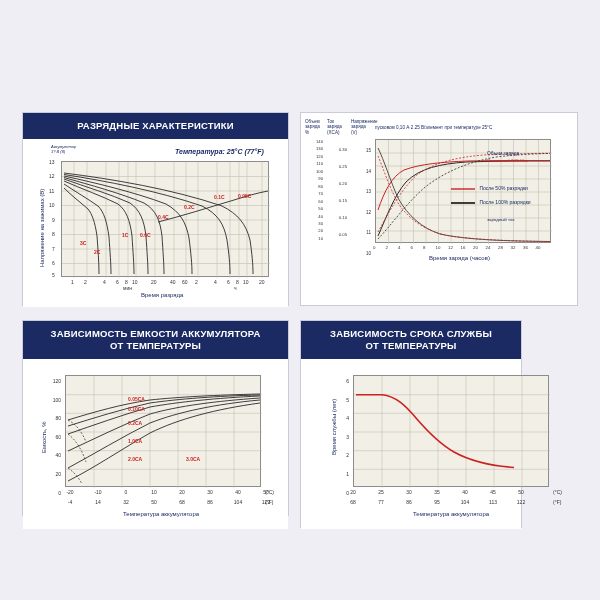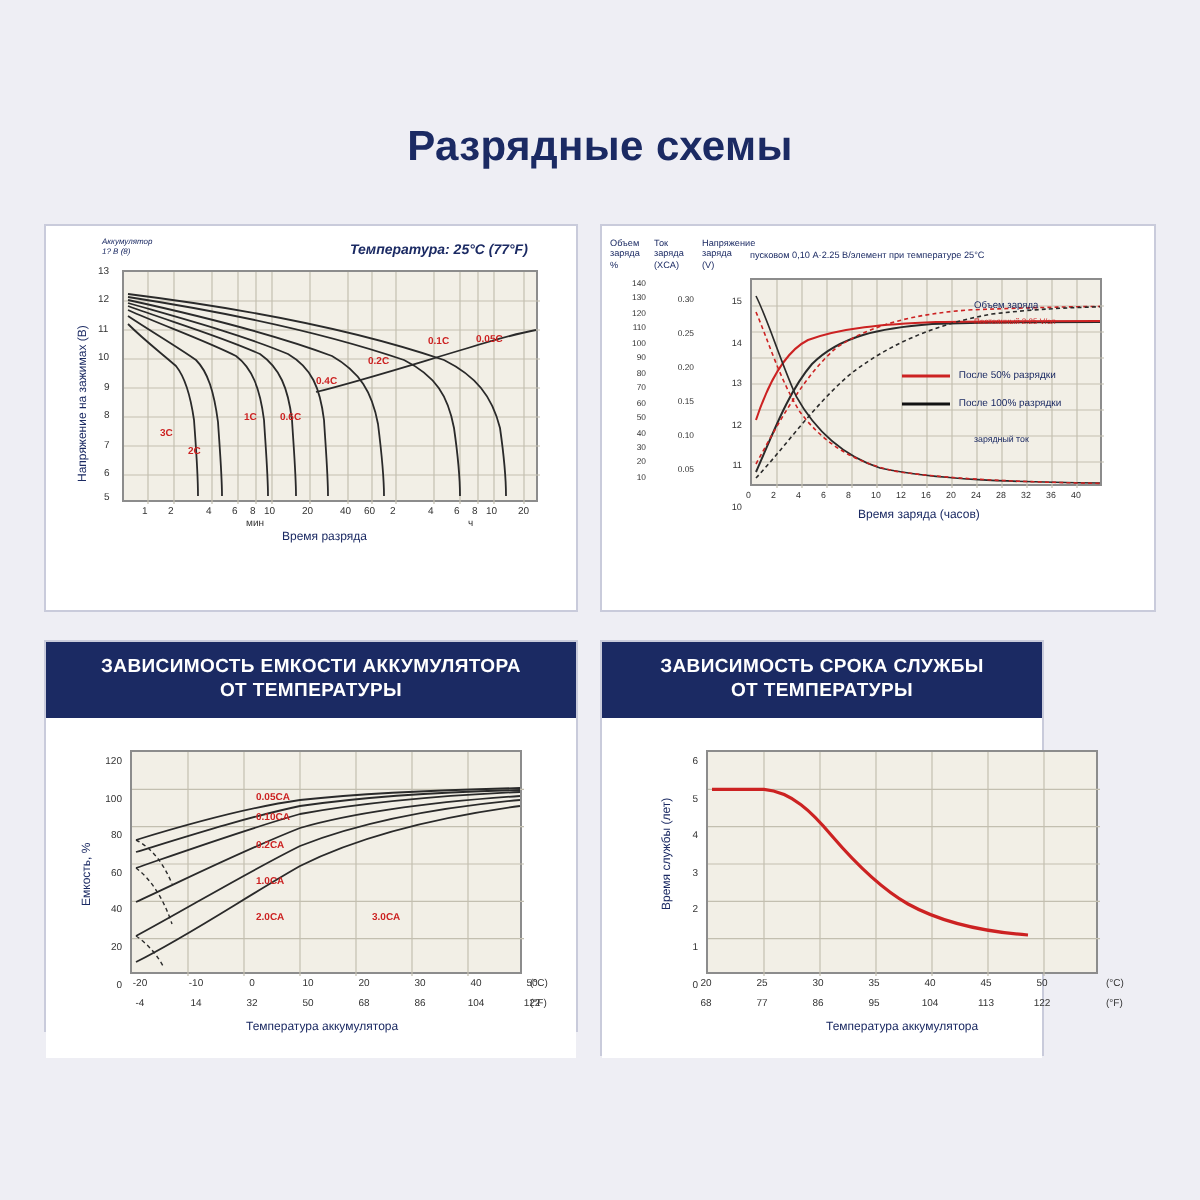--- a/index.html
+++ b/index.html
@@ -70,23 +70,23 @@
     position:absolute;font-size:5px;color:#cc2222;white-space:nowrap;font-weight:bold;
   }
   svg{position:absolute;left:0;top:0;overflow:visible;}
   .legend-row{position:absolute;font-size:5px;color:#1b2a63;white-space:nowrap;}
 </style>
 </head>
 <body>
 
 <div class="page">
 
-  <div class="page-title">Разрядные схемы</div>
 
   <div class="panel" style="left:22px;top:112px;width:267px;height:194px;">
+    <div class="panel-head">РАЗРЯДНЫЕ ХАРАКТЕРИСТИКИ</div>
     <div class="panel-body" style="height:168px;">
 
       <div class="note ital" style="left:28px;top:5px;font-size:4px;line-height:5px;">Аккумулятор<br>1? В (8)</div>
       <div class="note ital" style="left:152px;top:9px;font-size:7px;font-weight:bold;">Температура: 25°C (77°F)</div>
 
       <div class="plot" style="left:38px;top:22px;width:208px;height:116px;">
         <svg width="208" height="116" viewBox="0 0 208 116">
 
           <g stroke="#c3bfb0" stroke-width="0.6">
             <line x1="0" y1="14.5" x2="208" y2="14.5"></line>

